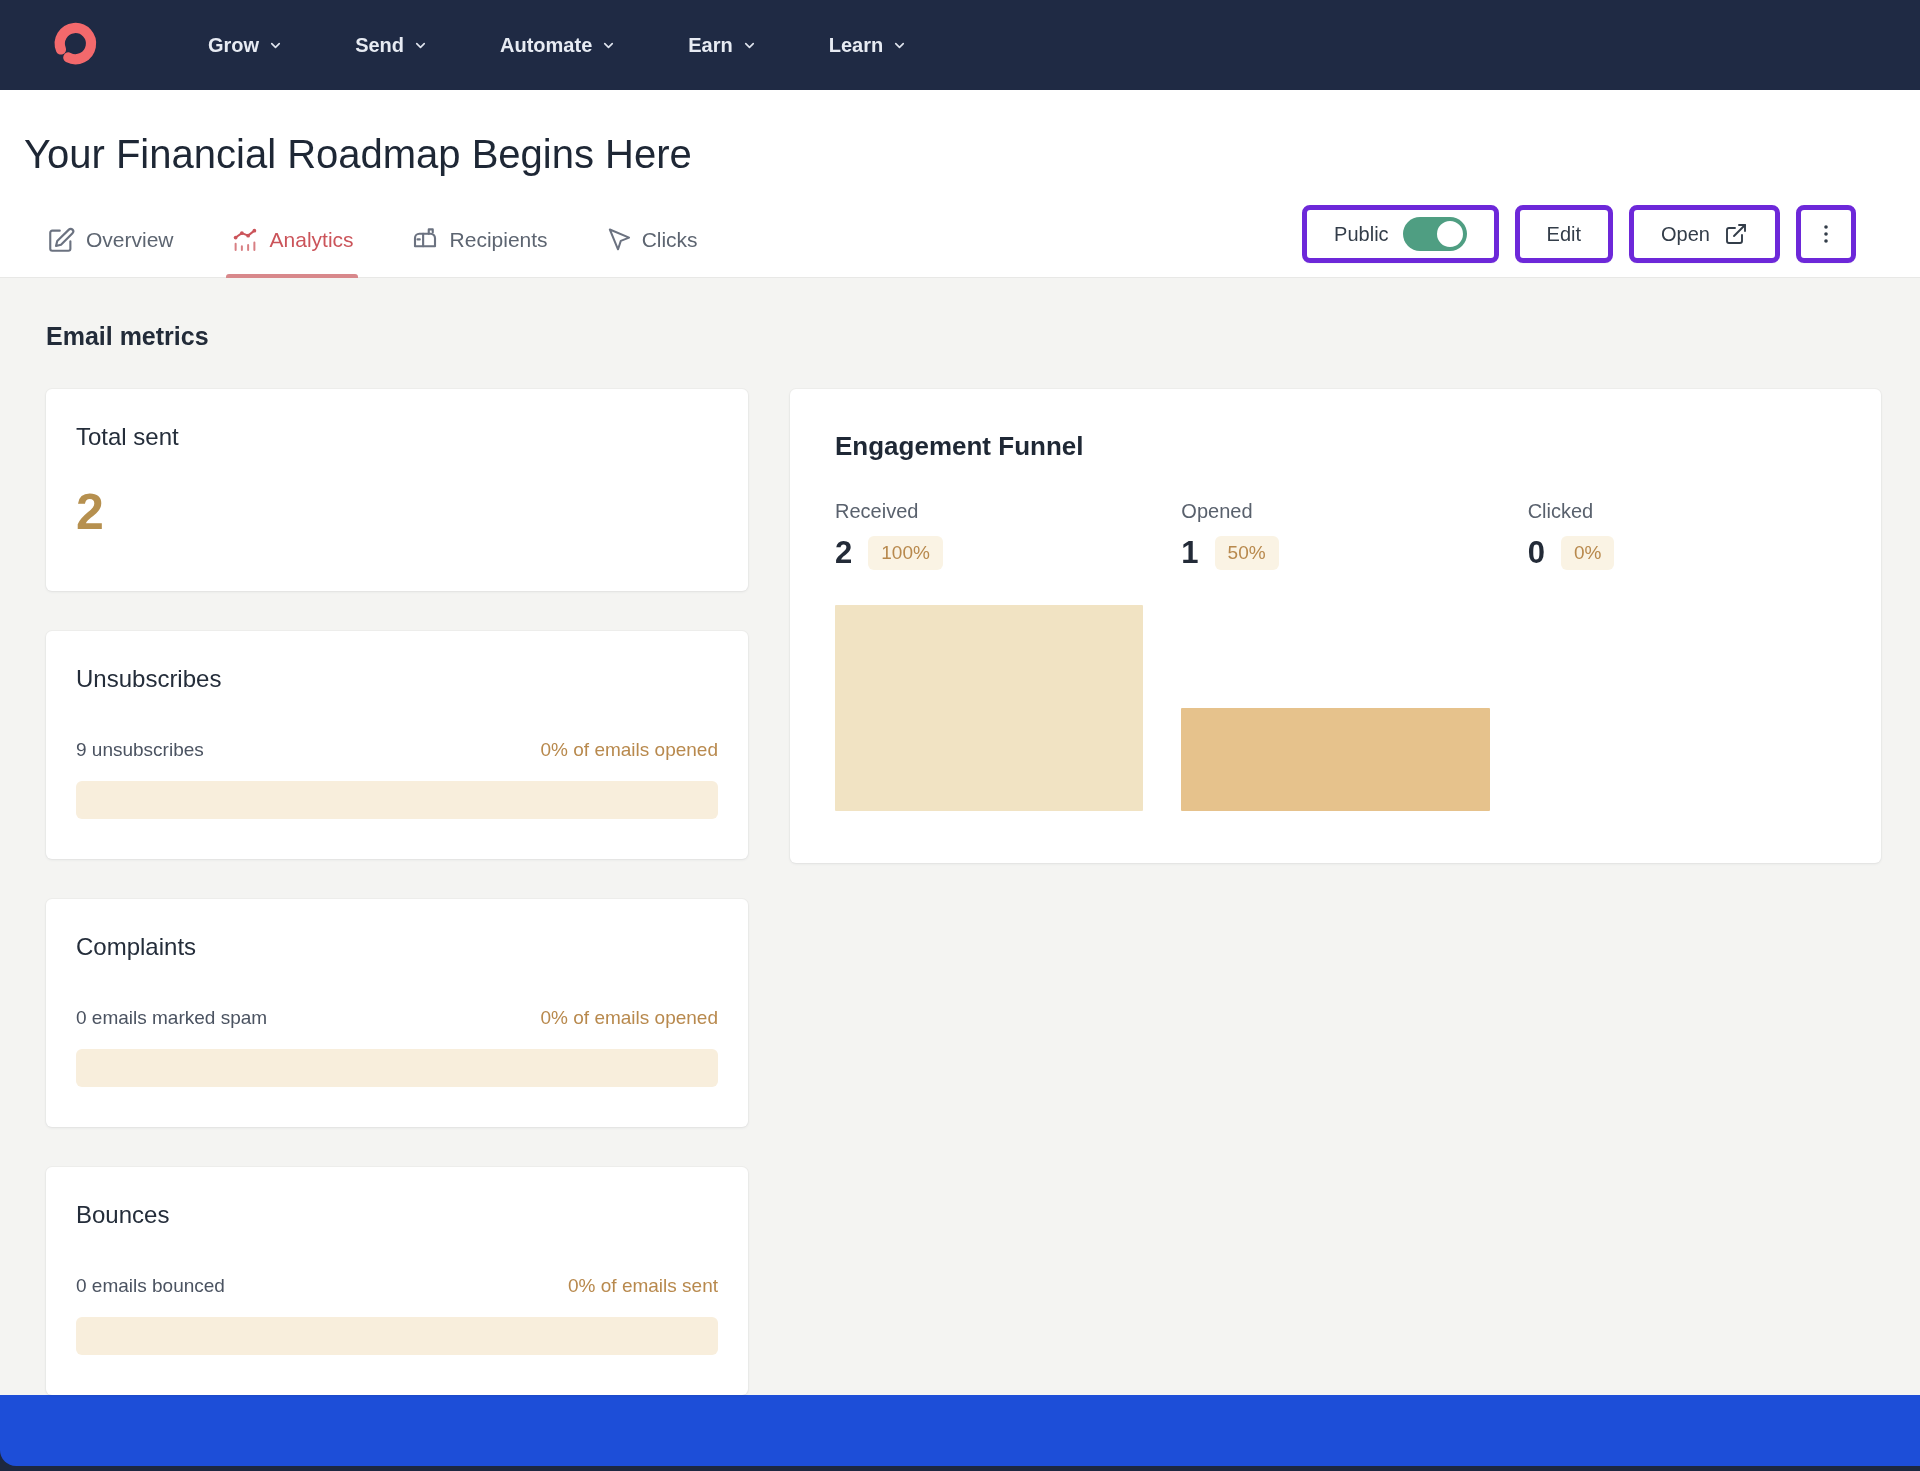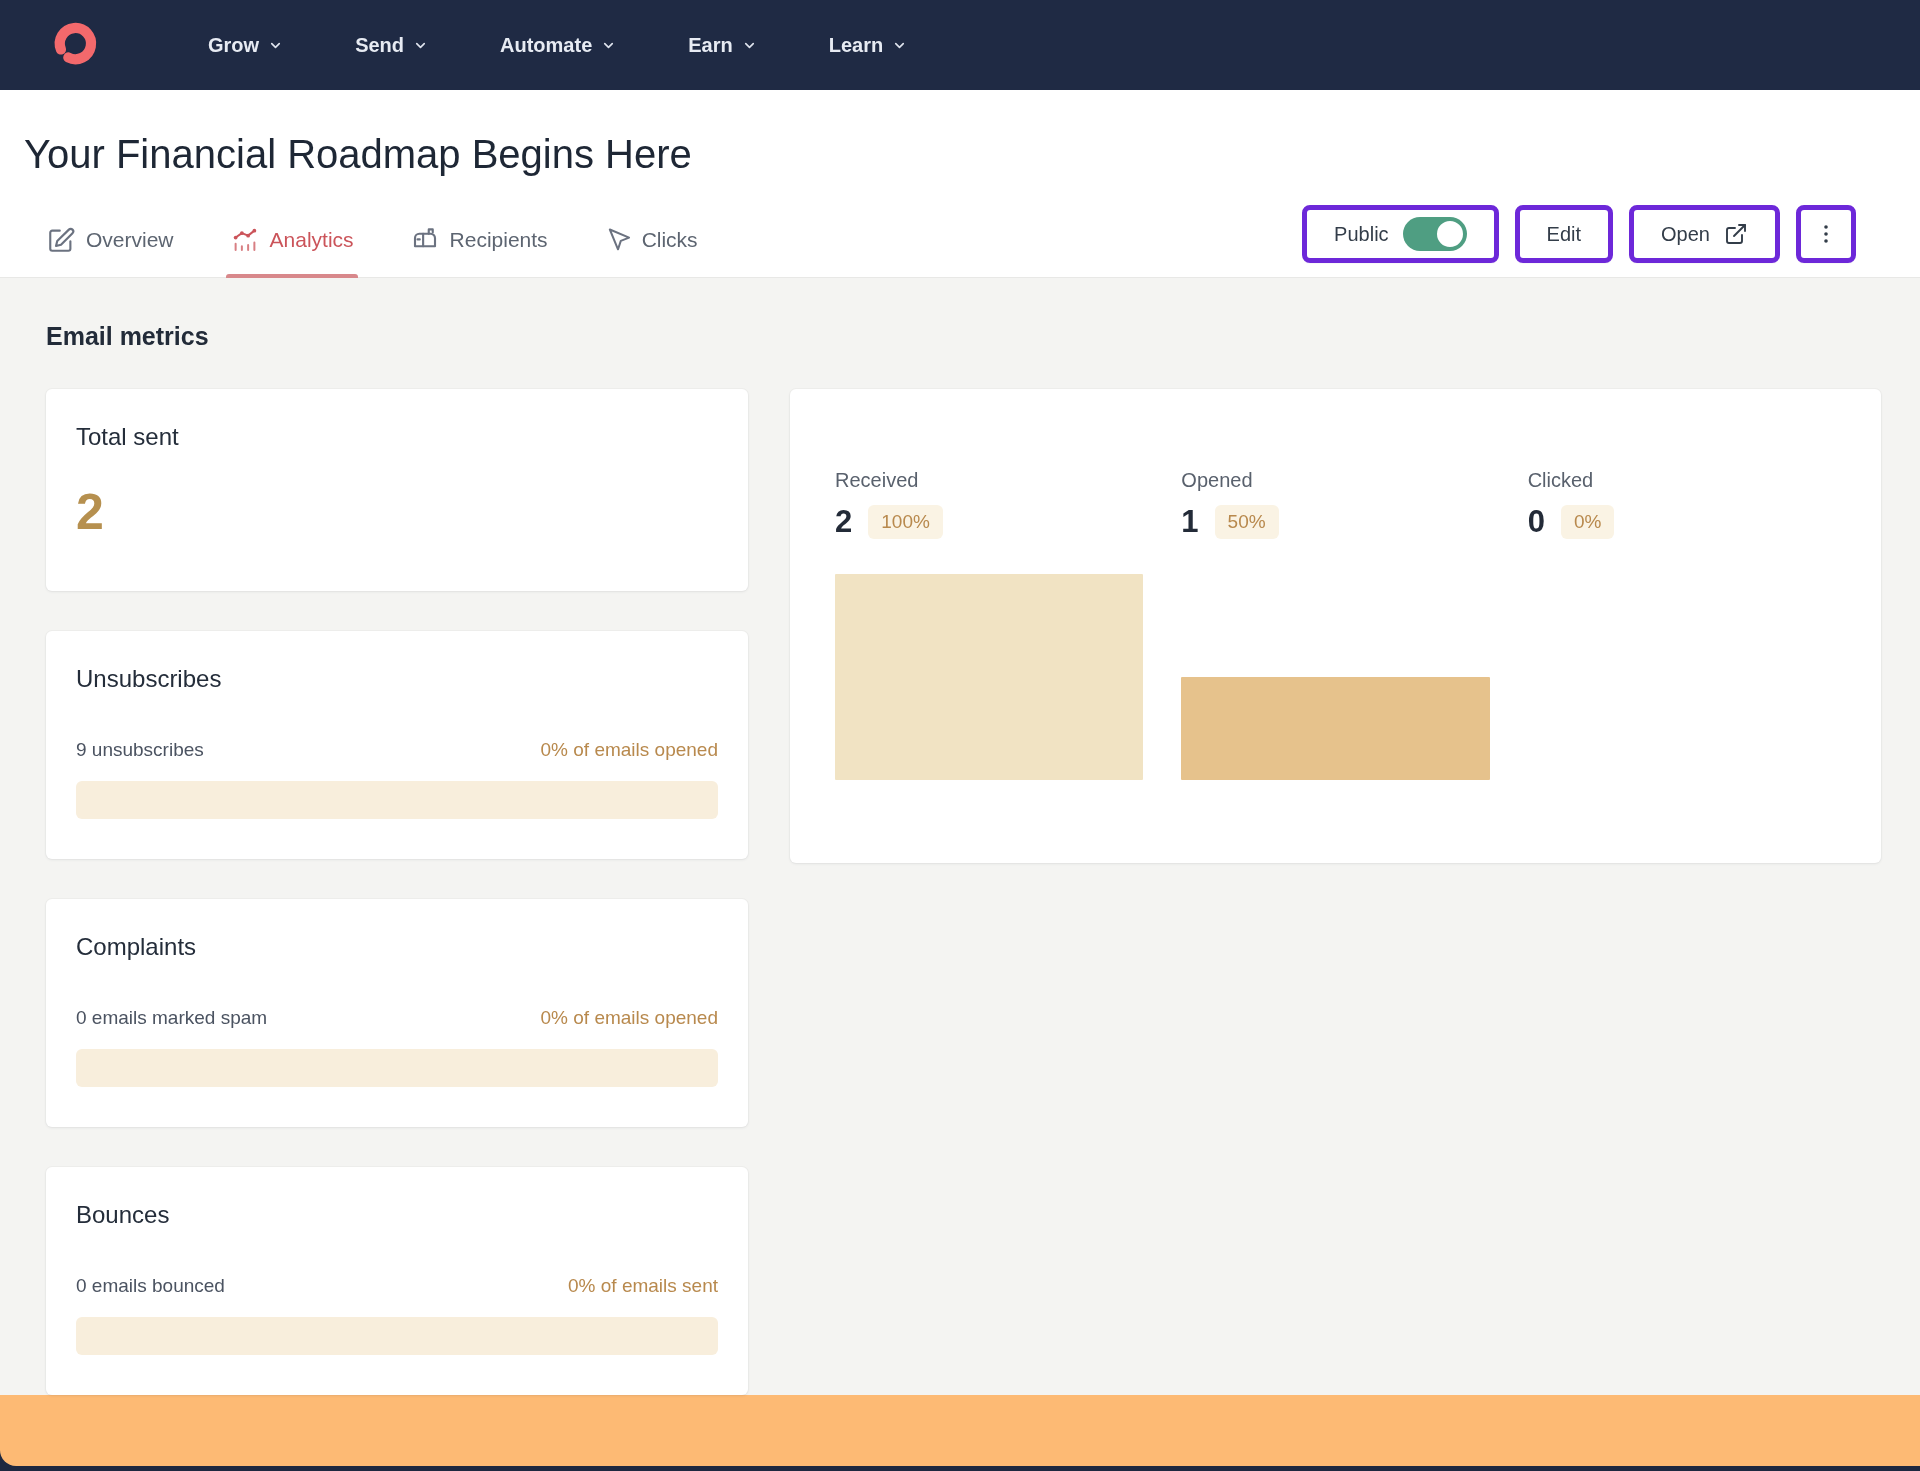--- a/index.html
+++ b/index.html
@@ -5,21 +5,21 @@
   * { box-sizing: border-box; }
   html,body { margin:0; padding:0; }
   body {
     width:1920px; height:1471px;
     background:#1d2840;
     font-family:"Liberation Sans", sans-serif;
     overflow:hidden;
   }
   .page {
     width:1920px; height:1466px;
-    background:#fdba74;
+    background:#1d4ed8;
     border-bottom-left-radius:16px;
     overflow:hidden;
     position:relative;
   }
 
   
   .topbar {
     height:90px; background:#1f2a44;
     display:flex; align-items:center;
     padding:0 46px;
@@ -290,20 +290,21 @@
             <span class="stat-pct">0% of emails sent</span>
           </div>
           <div class="progress-track">
             <div class="progress-fill" style="width: 0%;"></div>
           </div>
         </div>
 
       </div>
 
       <div class="funnel-card">
+        <div class="funnel-title">Engagement Funnel</div>
 
         <div class="funnel-grid">
           <div>
             <div class="stage-label">Received</div>
             <div class="stage-value-row">
               <span class="stage-number">2</span>
               <span class="stage-badge">100%</span>
             </div>
           </div>
           <div>

